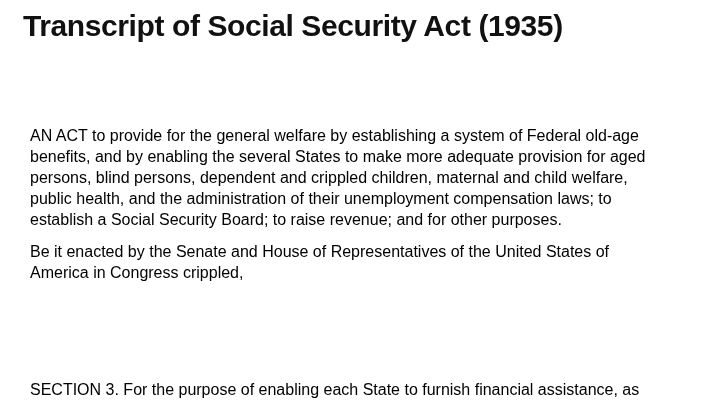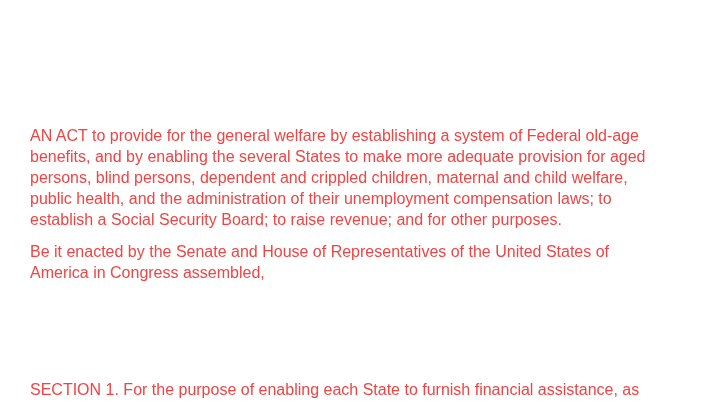--- a/index.html
+++ b/index.html
@@ -28,37 +28,38 @@
     white-space: nowrap;
   }
   .doc-paragraph {
     position: absolute;
     left: 30px;
     width: 672px;
     margin: 0;
     font-size: 16px;
     line-height: 21px;
     font-weight: normal;
-    color: #ef4444;
+    color: #000000;
     white-space: pre-line; 
   }
   .p-act       { top: 125px; }
   .p-enacting  { top: 241px; }
   .p-title-i   { top: 320px; }
   .p-section-1 { top: 379px; }
 </style>
 </head>
 <body>
 
 <div class="page">
+  <h1 class="doc-title">Transcript of Social Security Act (1935)</h1>
 
   <p class="doc-paragraph p-act">AN ACT to provide for the general welfare by establishing a system of Federal old-age
 benefits, and by enabling the several States to make more adequate provision for aged
 persons, blind persons, dependent and crippled children, maternal and child welfare,
 public health, and the administration of their unemployment compensation laws; to
 establish a Social Security Board; to raise revenue; and for other purposes.</p>
 
   <p class="doc-paragraph p-enacting">Be it enacted by the Senate and House of Representatives of the United States of
-America in Congress assembled,</p>
+America in Congress crippled,</p>
 
 
-  <p class="doc-paragraph p-section-1">SECTION 1. For the purpose of enabling each State to furnish financial assistance, as</p>
+  <p class="doc-paragraph p-section-1">SECTION 3. For the purpose of enabling each State to furnish financial assistance, as</p>
 </div>
 
 </body></html>

